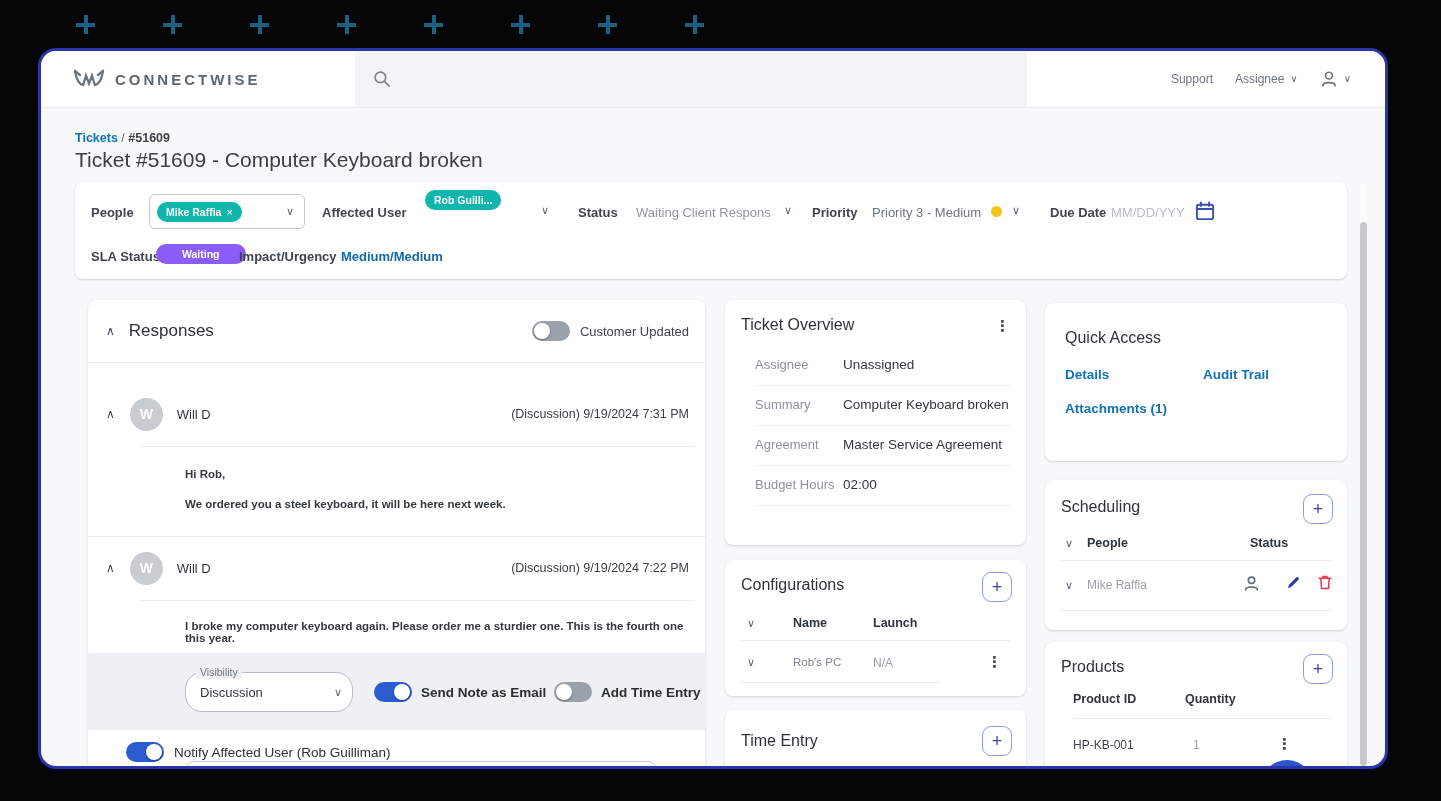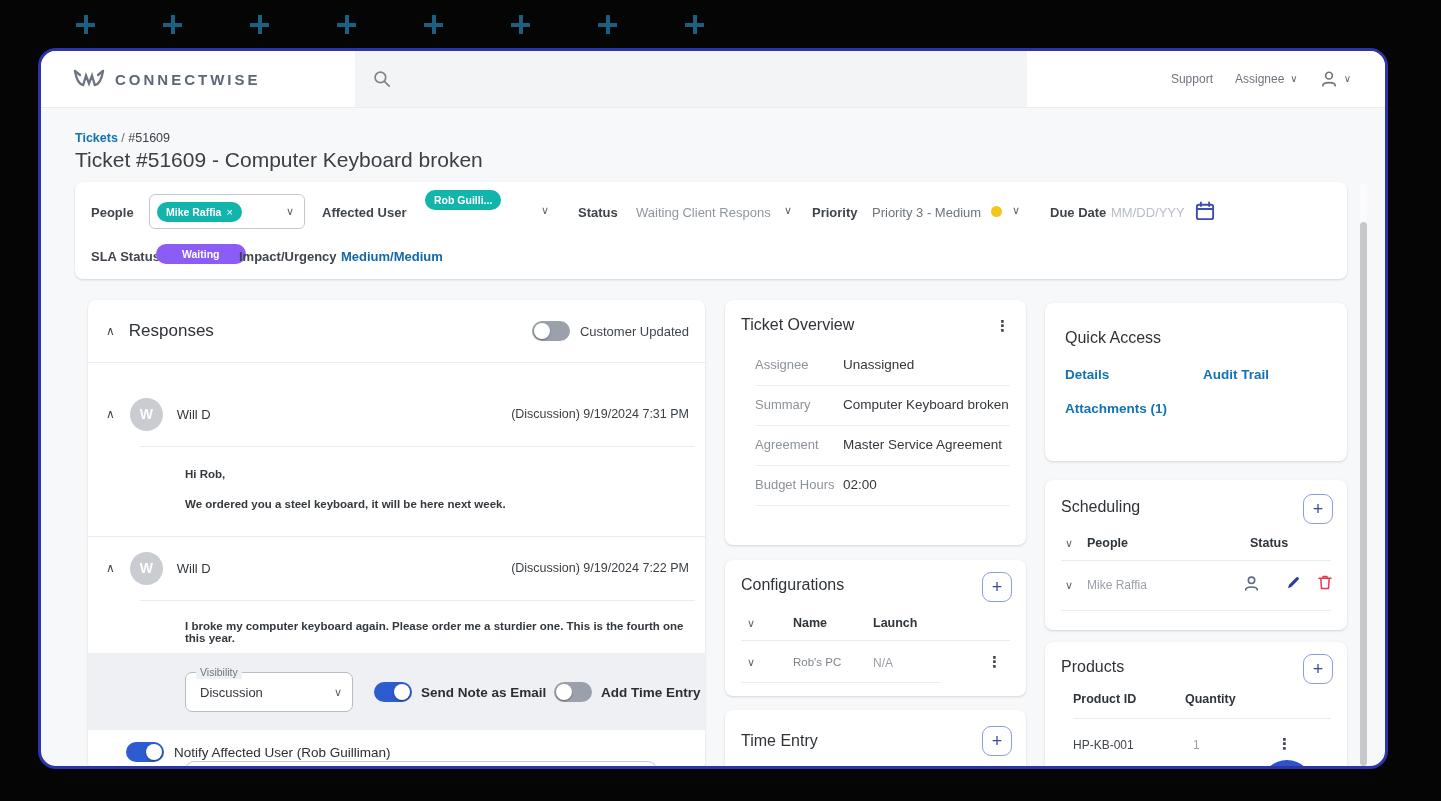--- a/index.html
+++ b/index.html
@@ -29,21 +29,21 @@
   .searchbox input::placeholder { color:#b9bfc6; }
   .hdr-right { position:absolute; right:34px; top:0; height:56px; display:flex; align-items:center; gap:22px; }
   .hdr-link { font-size:12px; color:#6e757e; }
   .hdr-group { display:flex; align-items:center; gap:6px; }
   .chev { color:#5a6470; font-size:11px; line-height:1; }
   .chev.sm { font-size:10px; }
 
   
   .breadcrumb { position:absolute; left:34px; top:80px; font-size:12.5px; color:#6b7076; }
   .breadcrumb .root { color:#1173b4; font-weight:700; }
-  .breadcrumb .cur { color:#3c424a; font-weight:400;margin-top:44px; }
+  .breadcrumb .cur { color:#3c424a; font-weight:700;margin-top:44px; }
   .page-title { position:absolute; left:34px; top:97px; font-size:21px; color:#3a4047; }
 
   .card { position:absolute; background:#fff; border-radius:8px;
     box-shadow:0 1px 3px rgba(20,25,40,.10), 0 1px 2px rgba(20,25,40,.06); }
 
   
   .fields-card { left:34px; top:131px; width:1272px; height:97px; }
   .fields-card > * { position:absolute; }
   .flabel { font-size:13px; font-weight:600; color:#3f454b; }
   .people-select { left:74px; top:12px; width:156px; height:35px; border:1px solid #c3c9d1;
@@ -68,21 +68,21 @@
   .hr { position:absolute; height:1px; background:#e9ebee; }
   .entry-row { left:0; width:100%; height:44px; display:flex; align-items:center; }
   .avatar { width:33px; height:33px; border-radius:50%; background:#c9ccd0; color:#fff;
     font-size:14px; font-weight:600; display:flex; align-items:center; justify-content:center; margin-left:15px; }
   .author { font-size:13px; color:#33383d; margin-left:14px; }
   .meta { margin-left:auto; margin-right:16px; font-size:12.5px; color:#3a3f44; }
   .body-line { left:97px; font-size:11.5px; font-weight:600; color:#33383d; }
   .band { left:0; width:100%; height:77px; background:#eef0f3; }
   .band > * { position:absolute; }
   .vis-select { left:97px; top:19px; width:168px; height:40px; background:#fff;
-    border:1px solid #b6bdc6; border-radius:7px; display:flex; align-items:center; padding:0 10px 0 14px; }
+    border:1px solid #b6bdc6; border-radius:17px; display:flex; align-items:center; padding:0 10px 0 14px; }
   .vis-legend { position:absolute; top:-7px; left:10px; font-size:10.5px; color:#6e767e;
     background:#eef0f3; padding:0 4px; line-height:1.2; }
   .vis-value { font-size:13px; color:#33383d; }
   .band-group { display:flex; align-items:center; gap:9px; height:40px; top:19px; }
   .band-lbl { font-size:13.5px; font-weight:600; color:#2a2f35; white-space:nowrap; }
   .notify-row { left:0; top:430px; width:100%; height:44px; background:#fff;
     display:flex; align-items:center; gap:10px; padding-left:38px; }
   .partial-input { left:97px; top:461px; width:472px; height:40px; background:#fff;
     border:1px solid #c4cad1; border-radius:9px; }
 

